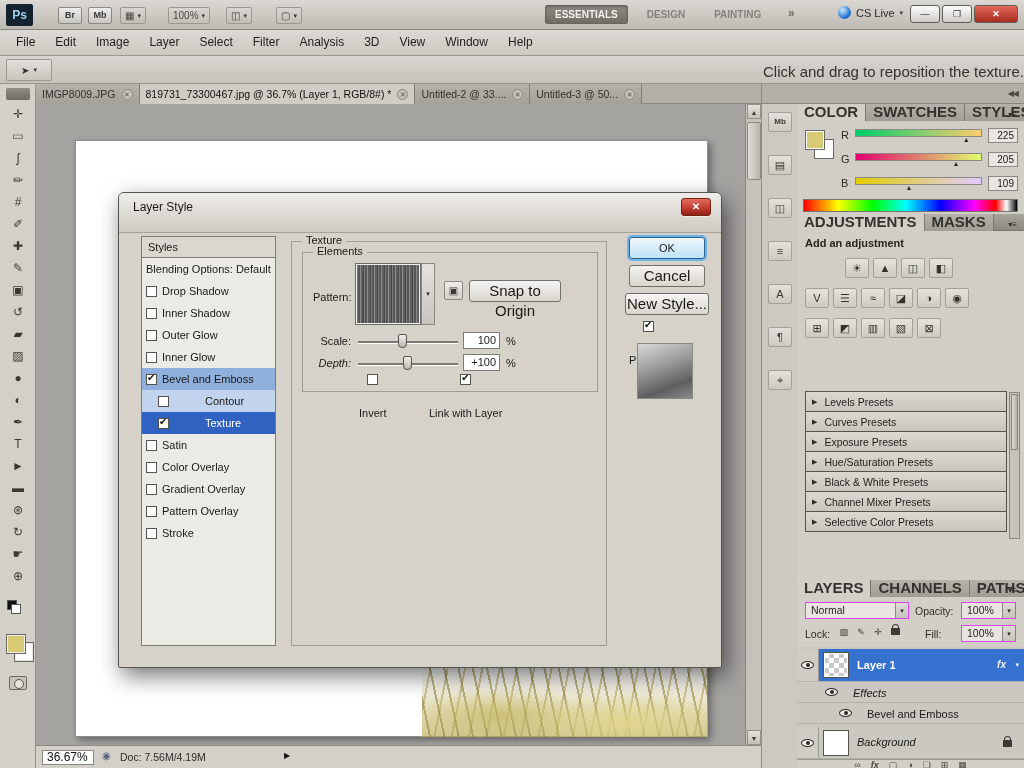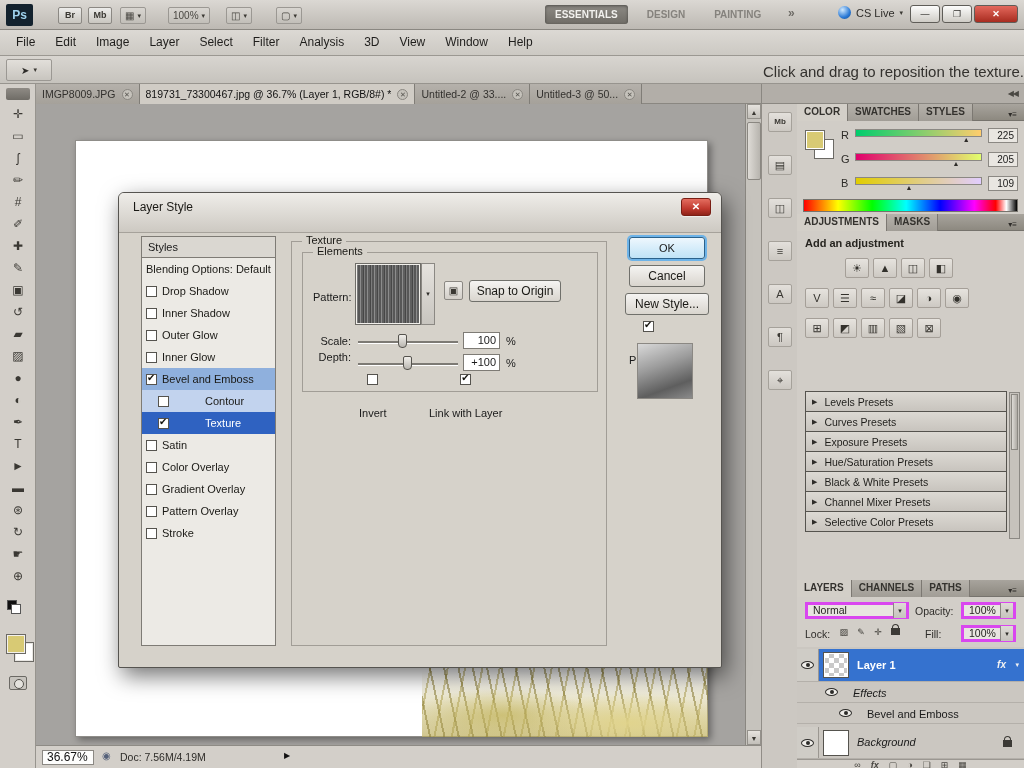--- a/index.html
+++ b/index.html
@@ -114,21 +114,21 @@
     background:#ccc8c2; border-left:1px solid #918d87;}
   .dock-icon{position:absolute; left:6px; width:24px; height:20px; text-align:center; line-height:18px;
     font-size:11px; color:#3a3833; border:1px solid #a5a19a; border-radius:2px;
     background:linear-gradient(#e3e0db,#ccc8c2);}
   .dock-icon.mb{font-size:8px; font-weight:bold;}
 
   
   #panels{position:absolute; left:797px; top:104px; width:227px; height:664px; background:#d1cdc7;}
   .ptabs{position:absolute; left:0; width:227px; height:17px; display:flex;
     background:linear-gradient(#a8a49d,#8d8980); border-bottom:1px solid #76736d;}
-  .ptab{height:17px; line-height:16px; padding:0 7px; font-size:10px; font-weight:bold; color:#34322e;
+  .ptab{height:17px; line-height:16px; padding:0 7px; font-size:15px; font-weight:bold; color:#34322e;
     background:linear-gradient(#b6b2ab,#a19d96); border-right:1px solid #7c7872;}
   .ptab.active{background:#d3cfc8;}
   .pmenu{margin-left:auto; padding:3px 5px 0 0; font-size:8px; color:#2e2c29;}
 
   
   #color-body{position:absolute; left:0; top:17px; width:227px; height:92px;}
   #color-fg{position:absolute; left:8px; top:9px; width:20px; height:20px; background:var(--fg-swatch);
     border:1px solid #6b6964; box-shadow:0 0 0 1px #fff inset; z-index:2;}
   #color-bg{position:absolute; left:17px; top:18px; width:20px; height:20px; background:#fff; border:1px solid #6b6964;}
   #channels{position:absolute; left:44px; top:2px; width:177px;}
@@ -163,21 +163,21 @@
   #adj-footer{position:absolute; left:0; top:449px; width:227px; height:27px;
     background:linear-gradient(#ccc8c2,#a9a59e); border-top:1px solid #807d77;}
   .goggles{position:absolute; right:12px; top:8px; width:22px; height:10px;}
   .goggles::before,.goggles::after{content:""; position:absolute; top:0; width:9px; height:9px;
     border:1.5px solid #3a3833; border-radius:50%; background:#e6e3de;}
   .goggles::before{left:0;} .goggles::after{right:0;}
 
   
   #layers-tabs{top:476px;}
   #layers-controls{position:absolute; left:0; top:493px; width:227px; height:50px; background:#d2cec8;}
-  .dd{position:absolute; display:flex; align-items:center; height:17px; border:3px solid #d946ef; background:#e8e5e0;}
+  .dd{position:absolute; display:flex; align-items:center; height:17px; border:1px solid #d946ef; background:#e8e5e0;}
   .dd-txt{flex:1; padding:0 5px; font-size:10.5px; line-height:15px; color:#1f1e1b; overflow:hidden;}
   .dd-ar{width:13px; border-left:1px solid #8b8883; text-align:center; font-size:7px; line-height:15px; color:#2e2c29;
     background:linear-gradient(#dedbd6,#c6c3bd);}
   .ctrl-label{position:absolute; font-size:10.5px; color:#2e2c29;}
   .lock-ic{width:14px; height:14px; border:1px solid transparent; text-align:center; line-height:13px; font-size:9px; color:#3a3833;}
   #layers-list{position:absolute; left:0; top:543px; width:227px; height:121px; background:#cbc7c1; overflow:hidden;}
   .lrow{position:absolute; left:0; width:227px; border-bottom:1px solid #b4b0aa;}
   .eye-cell{position:absolute; left:0; top:0; bottom:0; width:22px; background:#cfccc6; border-right:1px solid #9b9791;
     display:flex; align-items:center; justify-content:center;}
   .eye{display:inline-block; width:13px; height:8px; border:1px solid #2c2b29; border-radius:50%;
@@ -226,21 +226,21 @@
   #pattern-thumb{position:absolute; left:52px; top:10px; width:66px; height:62px; border:1px solid #6f6d68;
     box-shadow:0 0 0 1px #f2f0eb inset;
     background-color:#666;
     background-image:repeating-linear-gradient(90deg,#474747 0 1px,#7b7b7b 1px 2px,#575757 2px 4px,#8c8c8c 4px 5px,#5f5f5f 5px 7px),
       repeating-linear-gradient(0deg, rgba(255,255,255,.10) 0 3px, rgba(0,0,0,.14) 3px 6px);}
   #pattern-arrow{position:absolute; left:118px; top:10px; width:14px; height:62px; border:1px solid #8b8883;
     background:linear-gradient(#e6e3de,#c8c5bf); text-align:center; font-size:7px; line-height:60px; color:#2e2c29;}
   #pattern-new{position:absolute; left:141px; top:28px; width:19px; height:19px; border:1px solid #8b8883;
     border-radius:2px; background:linear-gradient(#efede9,#d2cec8); text-align:center; line-height:17px; font-size:10px; color:#3a3833;}
   .pbtn{border:1px solid #70706b; border-radius:3px; background:linear-gradient(#f5f4f2,#d9d5ce);
-    font-size:12px; color:#1a1915; text-align:center;}
+    font-size:15px; color:#1a1915; text-align:center;}
   #snap-btn{position:absolute; left:166px; top:27px; width:92px; height:22px; line-height:20px;}
   .sl-label{position:absolute; left:0; width:48px; text-align:right; font-size:11px;}
   .sl-wrap{position:absolute; left:55px; width:100px; height:16px;}
   .sl-track{position:absolute; left:0; right:0; top:8px; height:3px; background:#7d7a74; border-bottom:1px solid #fff;}
   .sl-thumb{position:absolute; top:1px; width:9px; height:14px; border:1px solid #55534e; border-radius:2px 2px 4px 4px;
     background:linear-gradient(#f1efeb,#b9b6b0);}
   .val-box{position:absolute; width:37px; height:17px; background:#fff; border:1px solid #7e7b75;
     font-size:11px; line-height:15px; text-align:right; padding-right:3px;}
   .unit{position:absolute; font-size:11px;}
   .dlg-check{position:absolute; display:flex; align-items:center; gap:22px; font-size:11px;flex-direction:column;}
@@ -871,21 +871,21 @@
         <div class="pbtn" id="snap-btn">Snap to Origin</div>
 
         <span class="sl-label" style="top:82px;">Scale:</span>
         <div class="sl-wrap" style="top:80px;">
           <div class="sl-track"></div>
           <div class="sl-thumb" style="left:40px;"></div>
         </div>
         <div class="val-box" style="left:160px; top:79px;">100</div>
         <span class="unit" style="left:203px; top:82px;">%</span>
 
-        <span class="sl-label" style="top:98px;">Depth:</span>
+        <span class="sl-label" style="top:104px;font-style:italic;">Depth:</span>
         <div class="sl-wrap" style="top:102px;">
           <div class="sl-track"></div>
           <div class="sl-thumb" style="left:45px;"></div>
         </div>
         <div class="val-box" style="left:160px; top:101px;">+100</div>
         <span class="unit" style="left:203px; top:104px;">%</span>
 
         <div class="dlg-check" style="left:56px; top:121px;">
           <span class="cbx"></span>
           <span>Invert</span>

